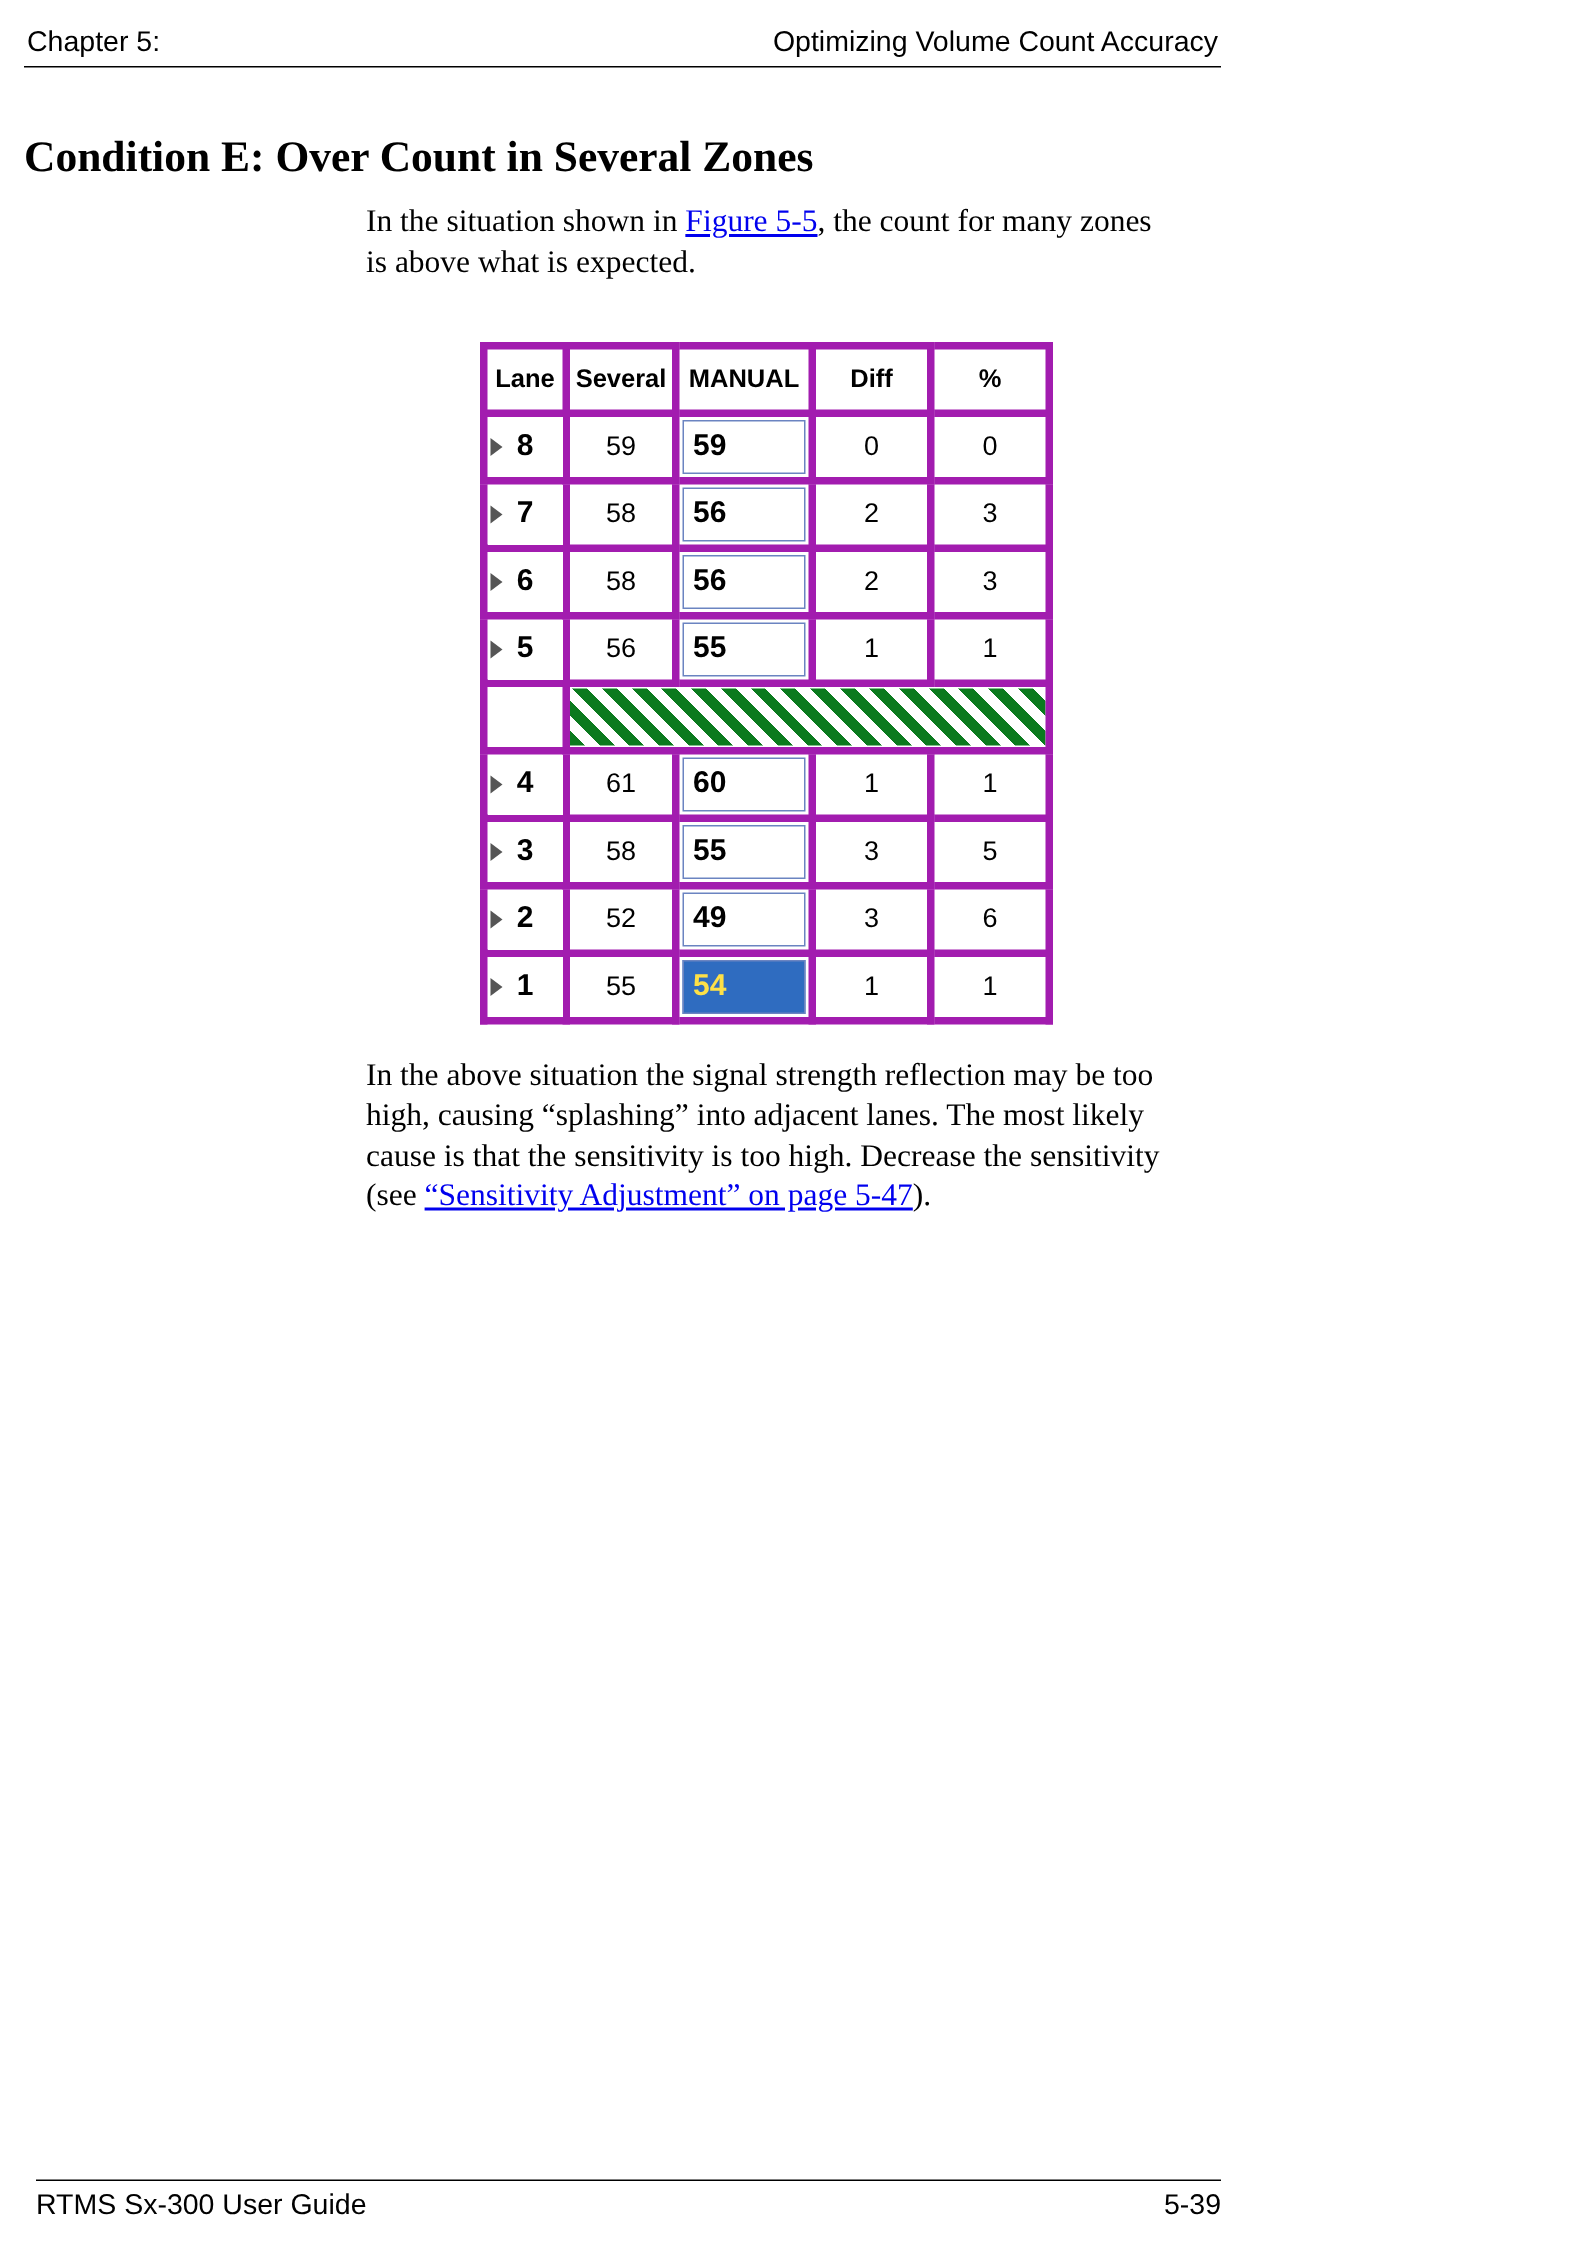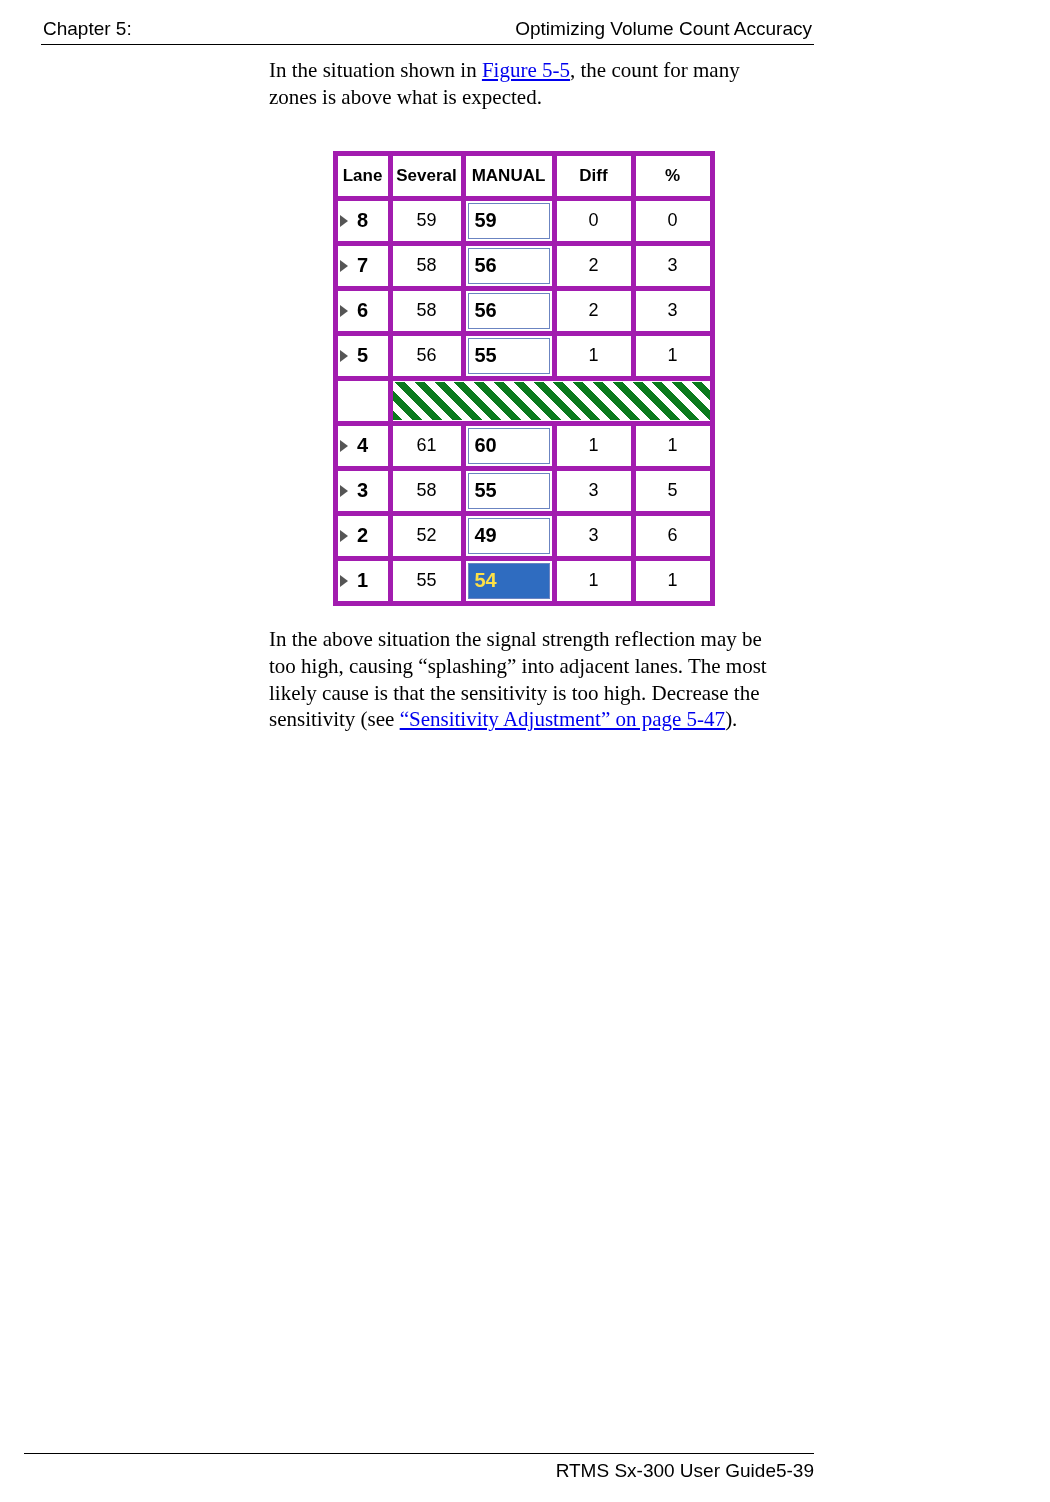--- a/index.html
+++ b/index.html
@@ -10,21 +10,21 @@
     height: 1502px;
     font-family: "Times New Roman", Times, serif;
     color: #000;
     background: #fff;
     position: relative;
   }
   .page {
     box-sizing: border-box;
     width: 842px;
     height: 1502px;
-    padding: 18px 28px 0 41px;
+    padding: 18px 28px 0 16px;
     position: relative;
   }
   .top-header {
     display: flex;
     justify-content: space-between;
     font-family: Arial, Helvetica, sans-serif;
     font-size: 19px;
     padding: 0 2px 4px 2px;
     border-bottom: 1.5px solid #000;
   }
@@ -138,35 +138,36 @@
   }
   
   .footer {
     position: absolute;
     left: 24px;
     right: 28px;
     bottom: 20px;
     border-top: 1.5px solid #000;
     padding-top: 6px;
     display: flex;
-    justify-content: flex-end;
+    justify-content: space-between;
     font-family: Arial, Helvetica, sans-serif;
     font-size: 19px;
   }
 </style>
 </head>
 <body>
 
 <div class="page">
 
   <div class="top-header">
     <span>Chapter 5:</span>
     <span>Optimizing Volume Count Accuracy</span>
   </div>
 
+  <h2 class="section-heading">Condition E: Over Count in Several Zones</h2>
 
   <div class="body-col">
     <p class="intro">
       <span>In the situation shown in </span><a class="xref" href="#">Figure 5-5</a><span>, the count for many zones is above what is expected.</span>
     </p>
 
     <div class="fig-wrap">
       <table class="lane-table">
         <thead>
           <tr>

